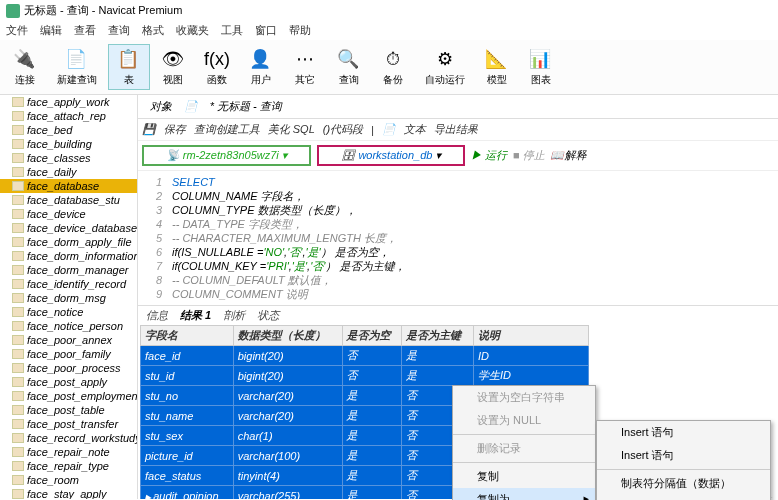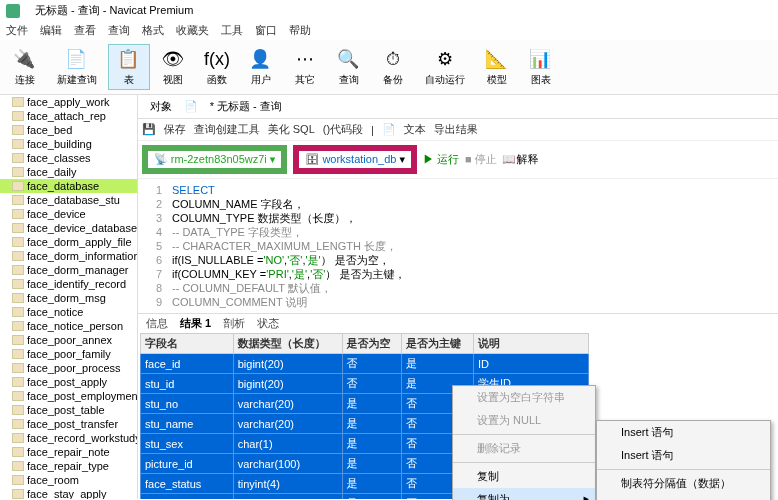--- a/index.html
+++ b/index.html
@@ -1,35 +1,35 @@
 <!DOCTYPE html>
 <html><head>
 <meta charset="utf-8">
 <style>
 * { margin: 0; padding: 0; box-sizing: border-box; font-family: "Microsoft YaHei", Arial, sans-serif; }
 body { width: 778px; height: 500px; overflow: hidden; font-size: 11px; background: #fff; }
-.titlebar { background: #fff; padding: 3px 6px; display: flex; align-items: center; gap: 15px; }
+.titlebar { background: #fff; padding: 3px 6px; display: flex; align-items: center; gap: 4px; }
 .titlebar-icon { width: 14px; height: 14px; background: #4a7; border-radius: 2px; }
 .menubar { padding: 2px 6px; display: flex; gap: 12px; color: #333; }
 .menubar span { cursor: default; }
 .toolbar { display: flex; padding: 4px; gap: 2px; border-bottom: 1px solid #ddd; background: #fcfcfc; }
 .toolbutton { display: flex; flex-direction: column; align-items: center; padding: 2px 8px; font-size: 10px; border: 1px solid transparent; }
 .toolbutton.active { background: #e0f0fc; border: 1px solid #8cc; }
 .toolicon { width: 24px; height: 24px; margin-bottom: 2px; display: flex; align-items: center; justify-content: center; font-size: 18px; }
-.main { display: flex; height: calc(100% - 96px); }
+.main { display: flex; height: calc(100% - 96px); font-style: italic; }
 .sidebar { width: 138px; border-right: 1px solid #ddd; overflow-y: auto; background: #fff; }
 .tree-item { padding: 1px 4px 1px 12px; display: flex; align-items: center; gap: 3px; white-space: nowrap; overflow: hidden; }
-.tree-item.selected { background: #bef264; text-align: center; }
+.tree-item.selected { background: #eab308; text-align: center; }
 .tree-icon { width: 12px; height: 10px; background: #f0e0c0; border: 1px solid #cc9; flex-shrink: 0; }
 .content { flex: 1; display: flex; flex-direction: column; overflow: hidden; }
 .tabbar { display: flex; padding: 2px 4px; gap: 4px; font-size: 11px; align-items: center; border-bottom: 1px solid #ddd; }
 .tab { padding: 2px 8px; }
 .toolbar2 { display: flex; padding: 3px 4px; gap: 8px; align-items: center; color: #333; border-bottom: 1px solid #eee; }
 .conn-bar { display: flex; padding: 4px; gap: 6px; align-items: center; border-bottom: 1px solid #eee; }
-.conn-box { border: 6px solid #be185d; padding: 2px 6px; }
+.conn-box { border: 2px solid #be185d; padding: 2px 22px; }
 .conn-green { border-color: #5a5; color: #2a2; }
 .conn-blue { color: #06c; }
 .run { color: #080; }
 .stop { color: #999; }
 .editor { padding: 4px; font-family: Consolas, monospace; font-size: 11px; line-height: 14px; }
 .editor-line { display: flex; }
 .lineno { width: 20px; color: #999; text-align: right; margin-right: 10px; }
 .kw { color: #06c; }
 .str { color: #080; }
 .com { color: #888; }

